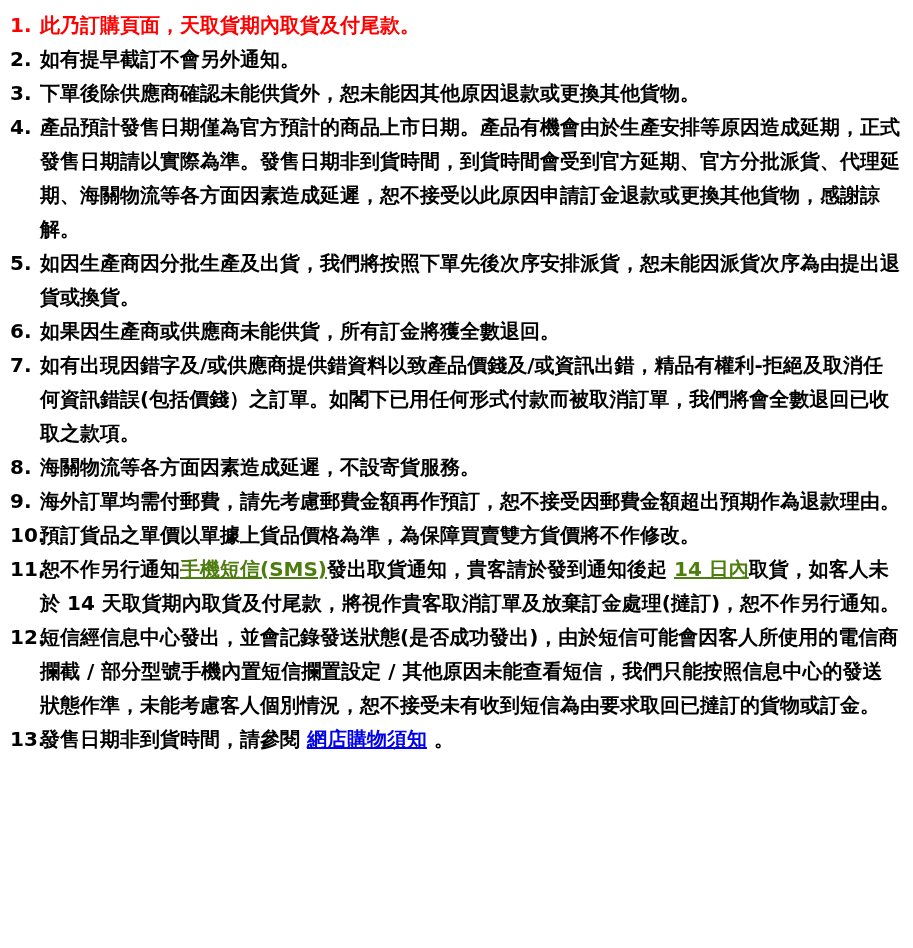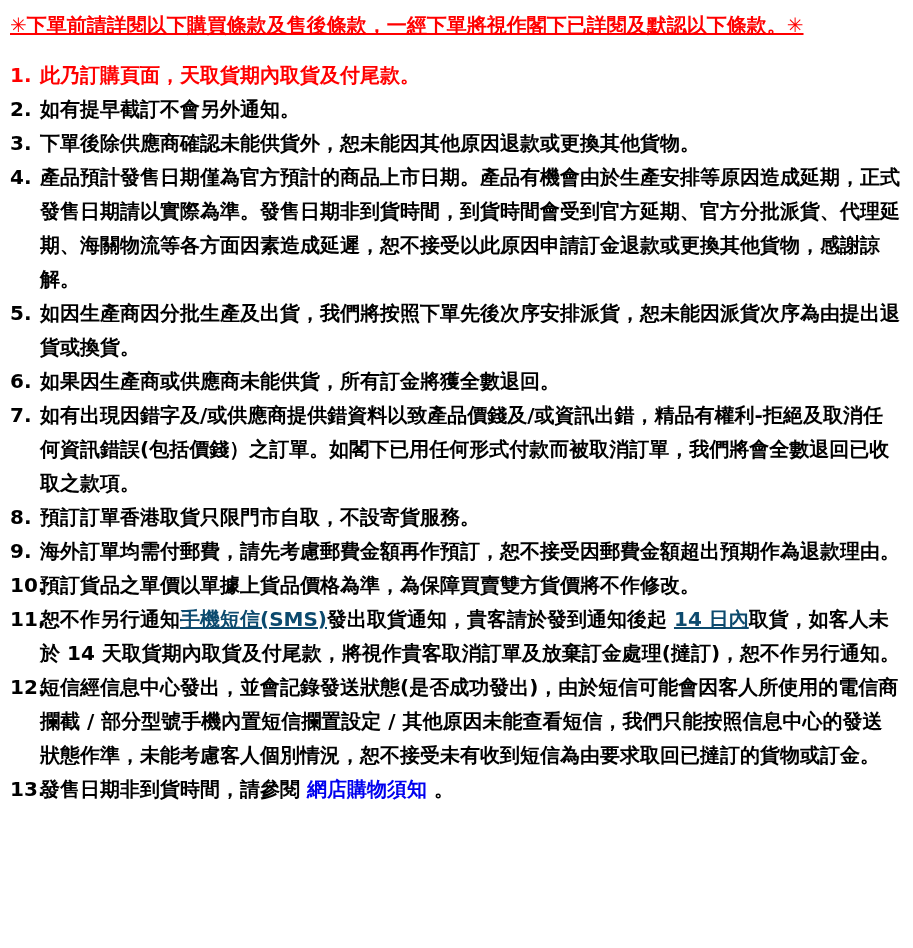--- a/index.html
+++ b/index.html
@@ -29,34 +29,34 @@
   .terms { }
   .term {
     display: grid;
     grid-template-columns: 30px 1fr;
     align-items: baseline;
   }
   .term .num { white-space: nowrap; }
   .term .txt { }
   .red { color: #ff0000; }
   .hl {
-    color: #0c4a6e;
+    color: #4d7c0f;
     text-decoration: underline;
   }
   .link {
     color: #0000ee;
+    text-decoration: underline;
     cursor: pointer;
   }
 </style>
 </head>
 <body>
 
 <div class="doc">
 
-  <div class="notice">✳下單前請詳閱以下購買條款及售後條款，一經下單將視作閣下已詳閱及默認以下條款。✳</div>
 
 
   <div class="terms">
 
     <div class="term red">
       <span class="num">1.</span>
       <span class="txt">此乃訂購頁面，天取貨期內取貨及付尾款。</span>
     </div>
 
     <div class="term">
@@ -84,21 +84,21 @@
       <span class="txt">如果因生產商或供應商未能供貨，所有訂金將獲全數退回。</span>
     </div>
 
     <div class="term">
       <span class="num">7.</span>
       <span class="txt">如有出現因錯字及/或供應商提供錯資料以致產品價錢及/或資訊出錯，精品有權利-拒絕及取消任何資訊錯誤(包括價錢）之訂單。如閣下已用任何形式付款而被取消訂單，我們將會全數退回已收取之款項。</span>
     </div>
 
     <div class="term">
       <span class="num">8.</span>
-      <span class="txt">預訂訂單香港取貨只限門市自取，不設寄貨服務。</span>
+      <span class="txt">海關物流等各方面因素造成延遲，不設寄貨服務。</span>
     </div>
 
     <div class="term">
       <span class="num">9.</span>
       <span class="txt">海外訂單均需付郵費，請先考慮郵費金額再作預訂，恕不接受因郵費金額超出預期作為退款理由。</span>
     </div>
 
     <div class="term">
       <span class="num">10.</span>
       <span class="txt">預訂貨品之單價以單據上貨品價格為準，為保障買賣雙方貨價將不作修改。</span>

